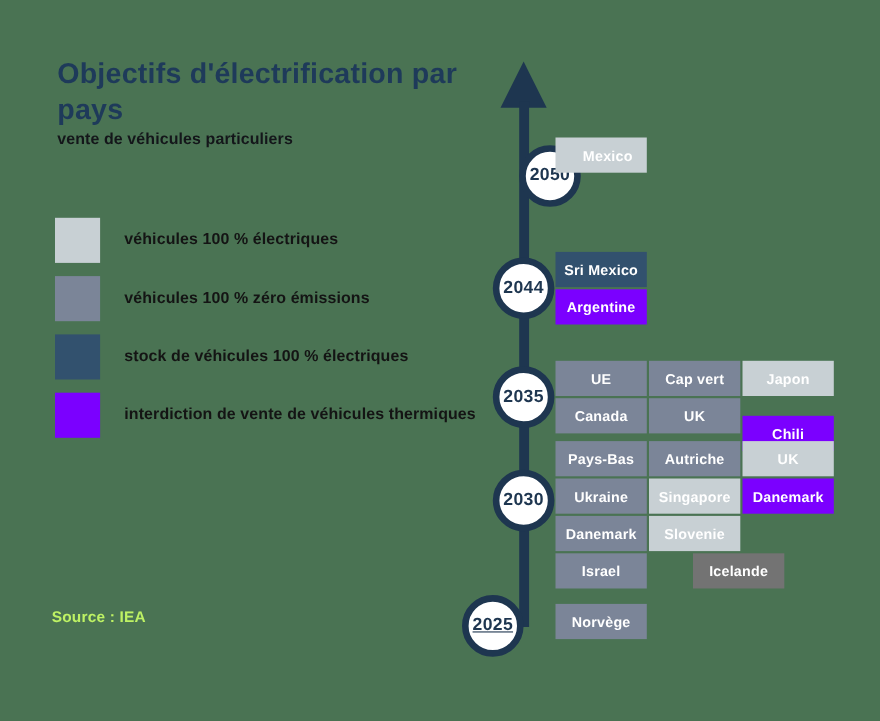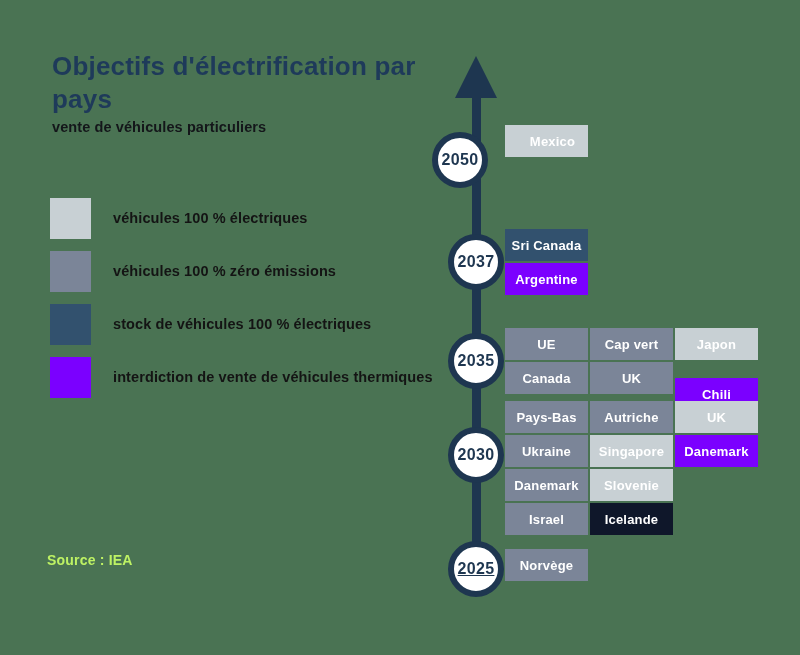--- a/index.html
+++ b/index.html
@@ -164,35 +164,35 @@
       <div class="legend-label">interdiction de vente de véhicules thermiques</div>
     </div>
   </div>
 
   <div class="source">Source : IEA</div>
 
   <div class="axis-arrow"></div>
   <div class="axis-line"></div>
 
   <div id="nodes">
-      <div class="year-node" style="left: 432px; top: 132px;">2050</div>
-      <div class="year-node" style="left: 448px; top: 234px;">2037</div>
+      <div class="year-node" style="left: 472px; top: 132px;">2050</div>
+      <div class="year-node" style="left: 448px; top: 234px;">2044</div>
       <div class="year-node" style="left: 448px; top: 333px;">2035</div>
       <div class="year-node" style="left: 448px; top: 427px;">2030</div>
-      <div class="year-node" style="left: 448px; top: 541px; text-decoration: underline;">2025</div>
+      <div class="year-node" style="left: 420px; top: 541px; text-decoration: underline;">2025</div>
     </div>
   <div id="groups">
       <div class="group" style="left: 505px; top: 125px;">
         <div class="row">
           <div class="box w1" style="background: rgb(200, 208, 212); padding-left: 12px;">Mexico</div>
         </div>
       </div>
       <div class="group" style="left: 505px; top: 229px;">
         <div class="row">
-          <div class="box w1" style="background: rgb(50, 81, 110);">Sri Canada</div>
+          <div class="box w1" style="background: rgb(50, 81, 110);">Sri Mexico</div>
         </div>
         <div class="row">
           <div class="box w1" style="background: rgb(123, 0, 255);">Argentine</div>
         </div>
       </div>
       <div class="group" style="left: 505px; top: 328px;">
         <div class="row">
           <div class="box w1" style="background: rgb(123, 133, 152);">UE</div>
           <div class="box w1" style="background: rgb(123, 133, 152);">Cap vert</div>
           <div class="box w1" style="background: rgb(200, 208, 212);">Japon</div>
@@ -213,21 +213,21 @@
           <div class="box w1" style="background: rgb(123, 133, 152);">Ukraine</div>
           <div class="box w1" style="background: rgb(200, 208, 212);">Singapore</div>
           <div class="box w1" style="background: rgb(123, 0, 255);">Danemark</div>
         </div>
         <div class="row">
           <div class="box w1" style="background: rgb(123, 133, 152);">Danemark</div>
           <div class="box w1" style="background: rgb(200, 208, 212);">Slovenie</div>
         </div>
         <div class="row">
           <div class="box w1" style="background: rgb(123, 133, 152);">Israel</div>
-          <div class="box w1" style="background: #0f172a;">Icelande</div>
+          <div class="box w1" style="background: #737373; margin-left: 40px;">Icelande</div>
         </div>
       </div>
       <div class="group" style="left: 505px; top: 549px;">
         <div class="row">
           <div class="box w1" style="background: rgb(123, 133, 152);">Norvège</div>
         </div>
       </div>
     </div>
 
 </div>

